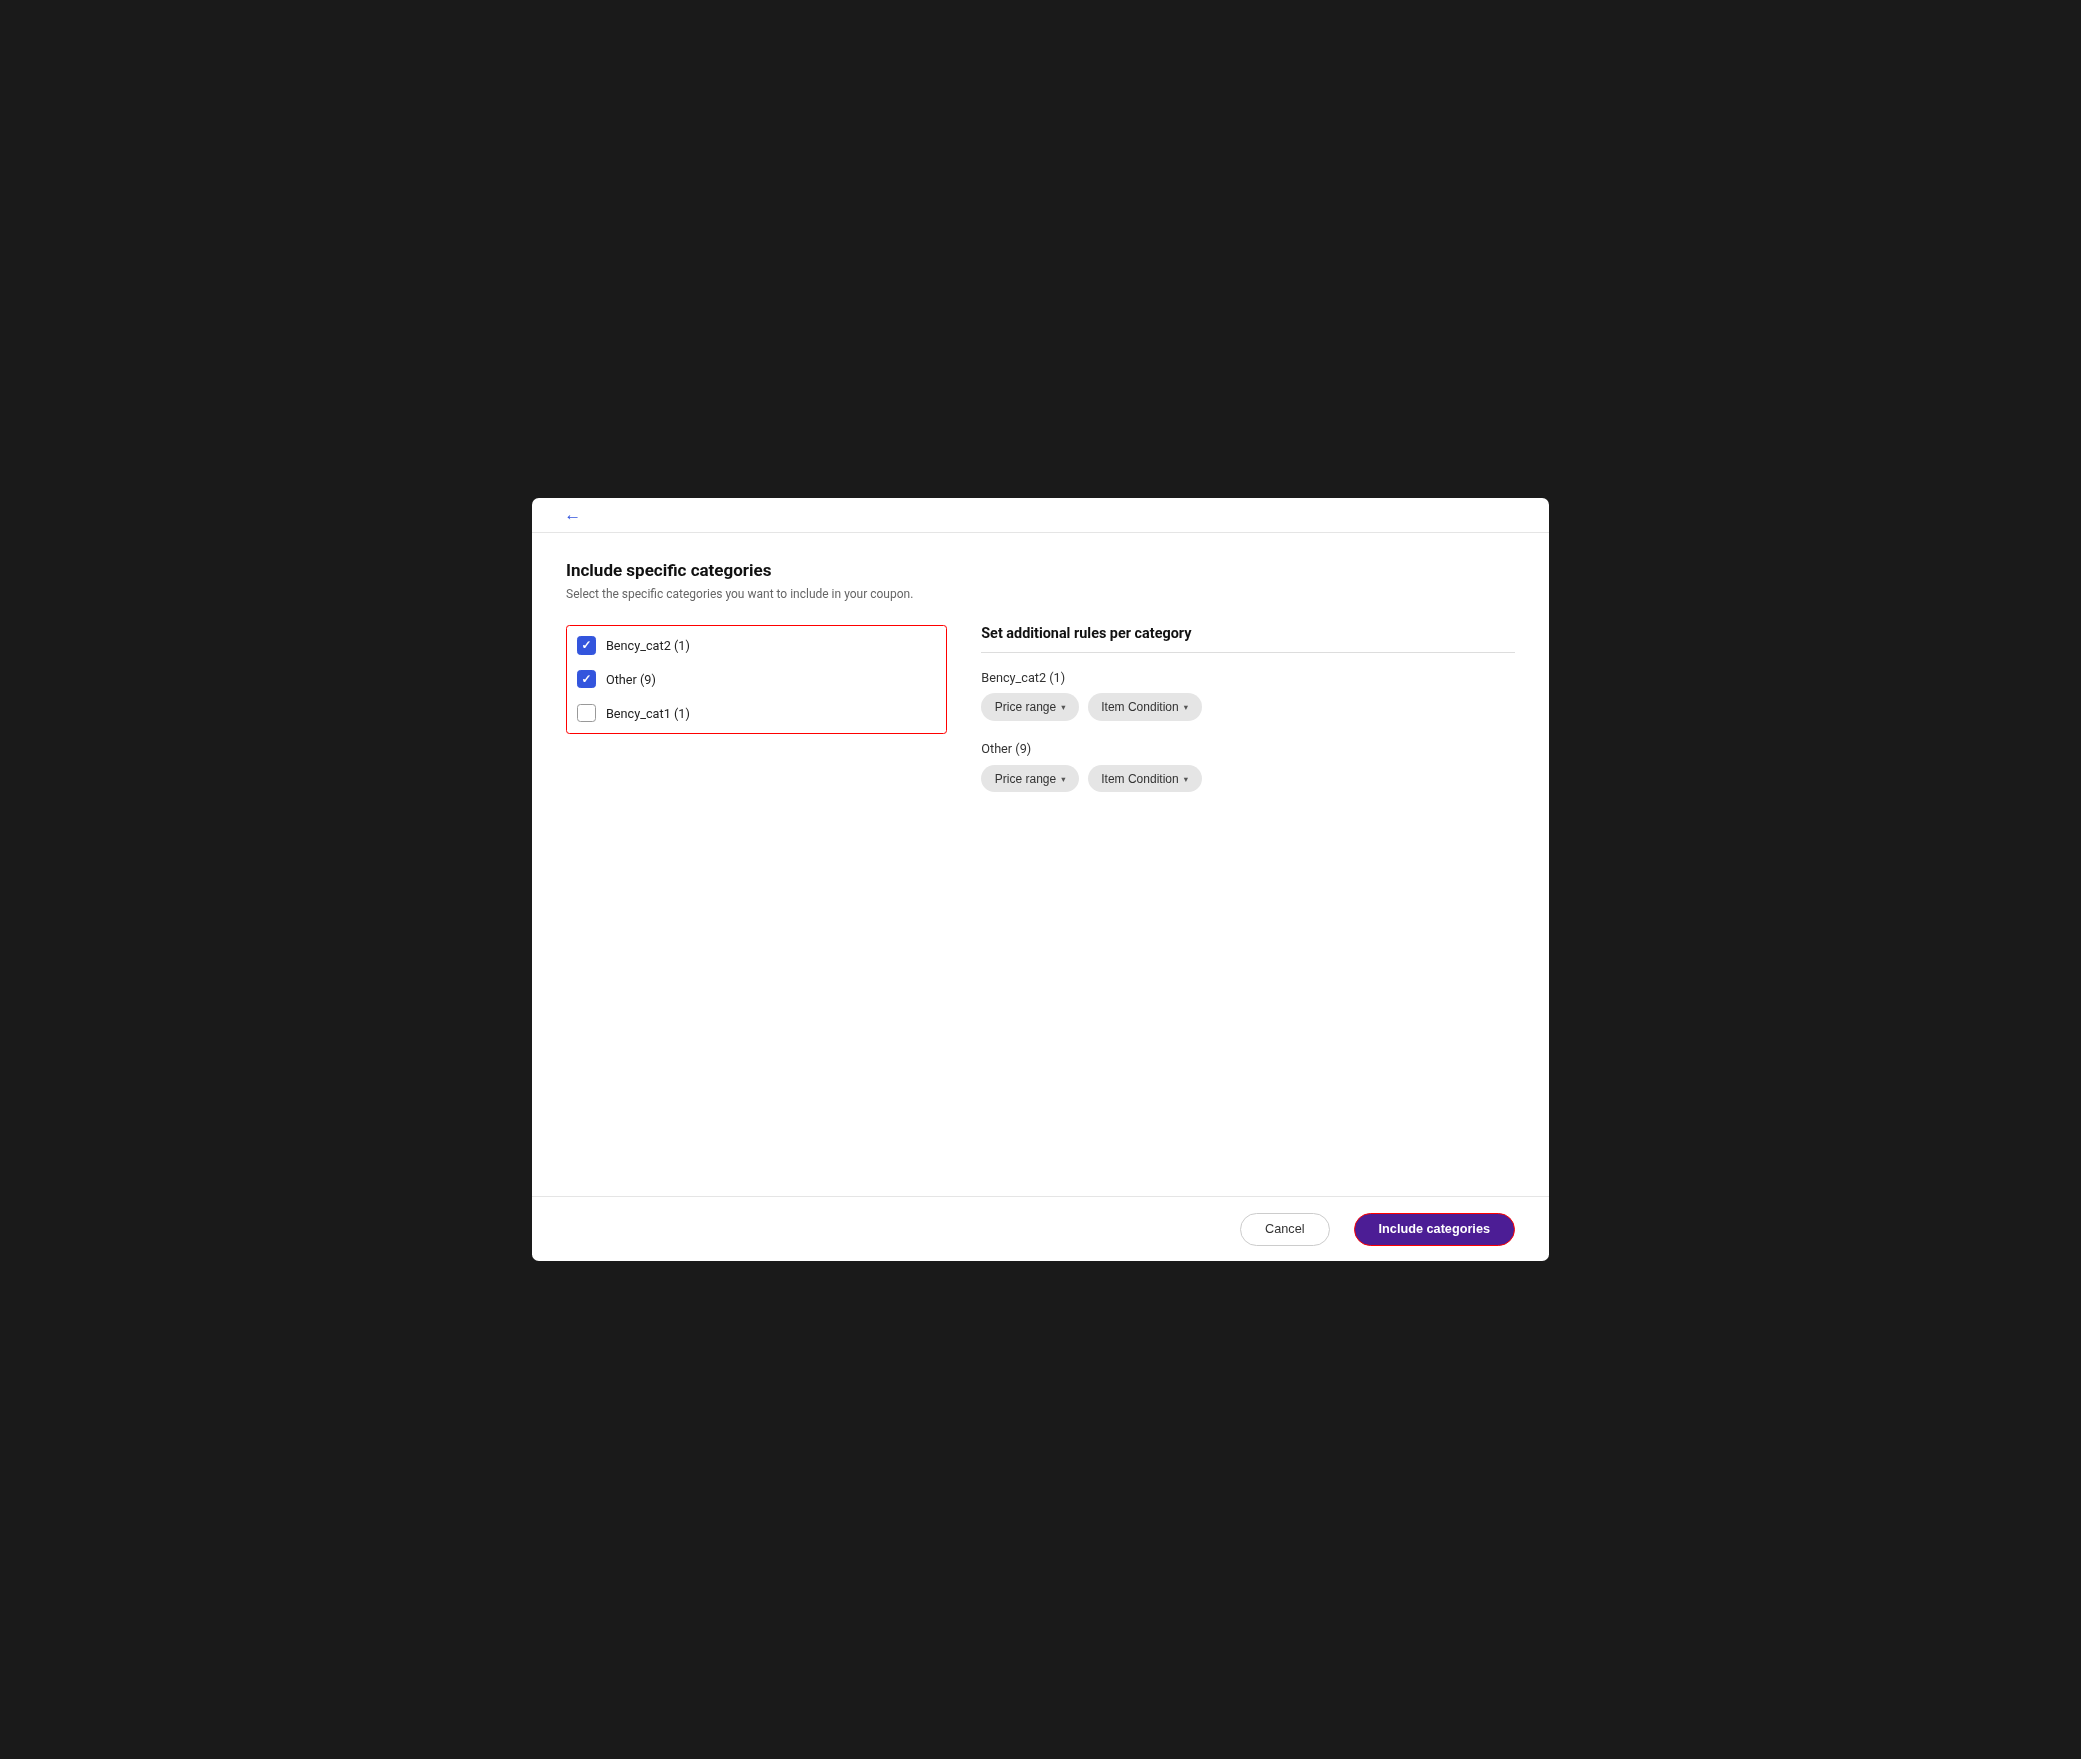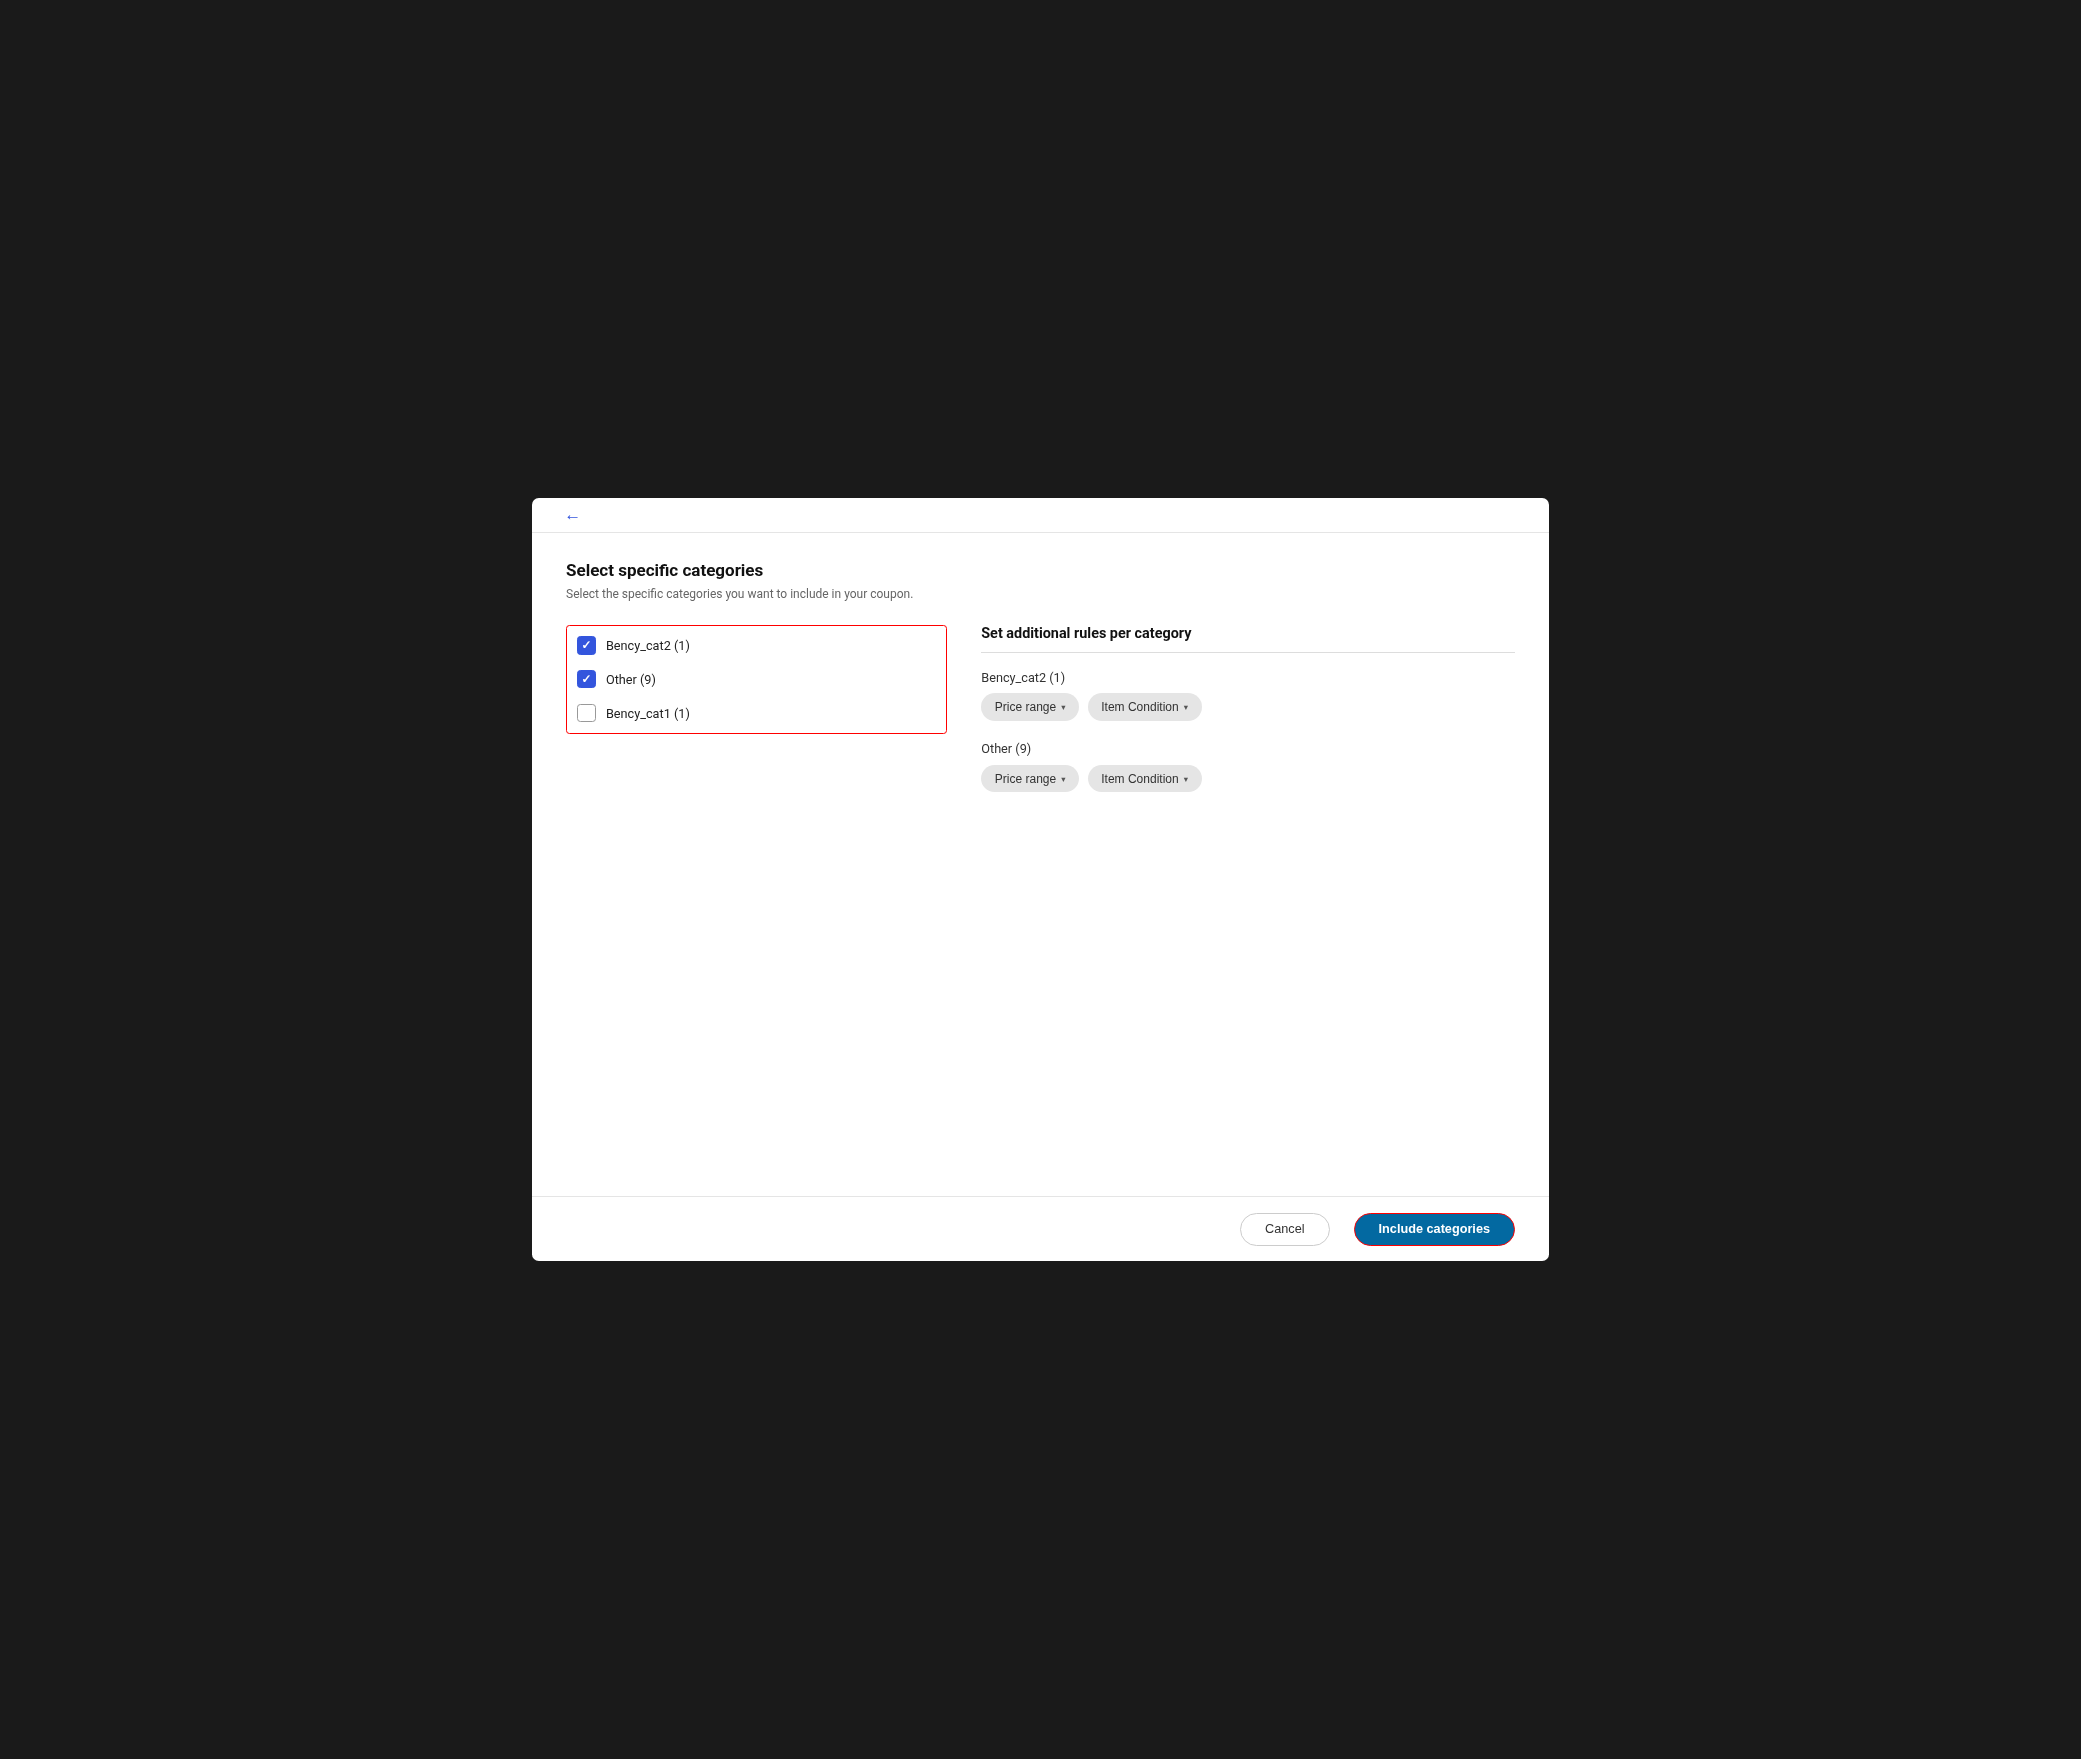--- a/index.html
+++ b/index.html
@@ -158,41 +158,41 @@
     .cancel-btn {
       background: #fff;
       border: 1.3px solid #ccc;
       border-radius: 20.3px;
       padding: 8.5px 24px;
       font-size: 12.7px;
       color: #333;
       cursor: pointer;
     }
     .include-btn {
-      background: #0369a1;
+      background: #4c1d95;
       border: 1.7px solid red;
       border-radius: 20.3px;
       padding: 8.5px 24px;
       font-size: 12.7px;
       color: #fff;
       font-weight: 600;
       cursor: pointer;
     }
   </style>
 </head>
 <body>
 
 <div class="modal-wrapper">
 
   <div class="header">
     <button class="back-btn">←</button>
   </div>
 
   <div class="content">
-    <div class="section-title">Select specific categories</div>
+    <div class="section-title">Include specific categories</div>
     <div class="section-subtitle">Select the specific categories you want to include in your coupon.</div>
 
     <div class="main-grid">
 
       <div class="categories-list">
 
         <div class="category-item">
           <div class="checkbox checked"></div>
           <span class="category-label">Bency_cat2 (1)</span>
         </div>

